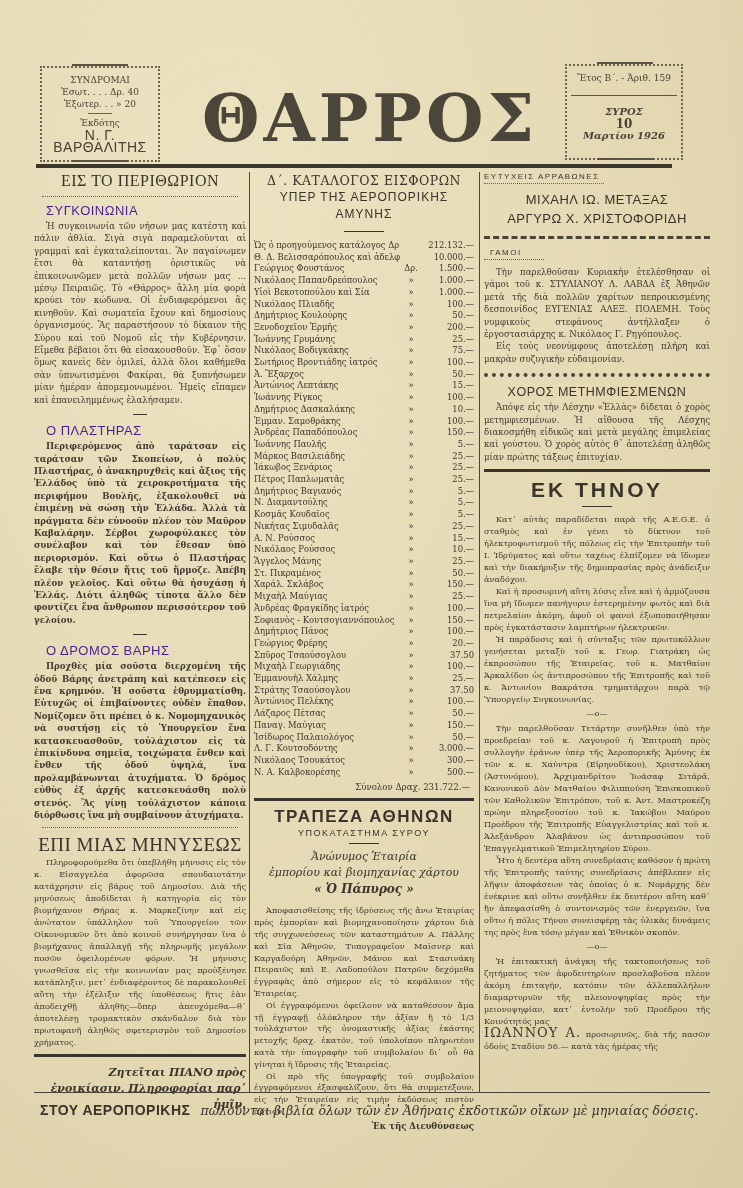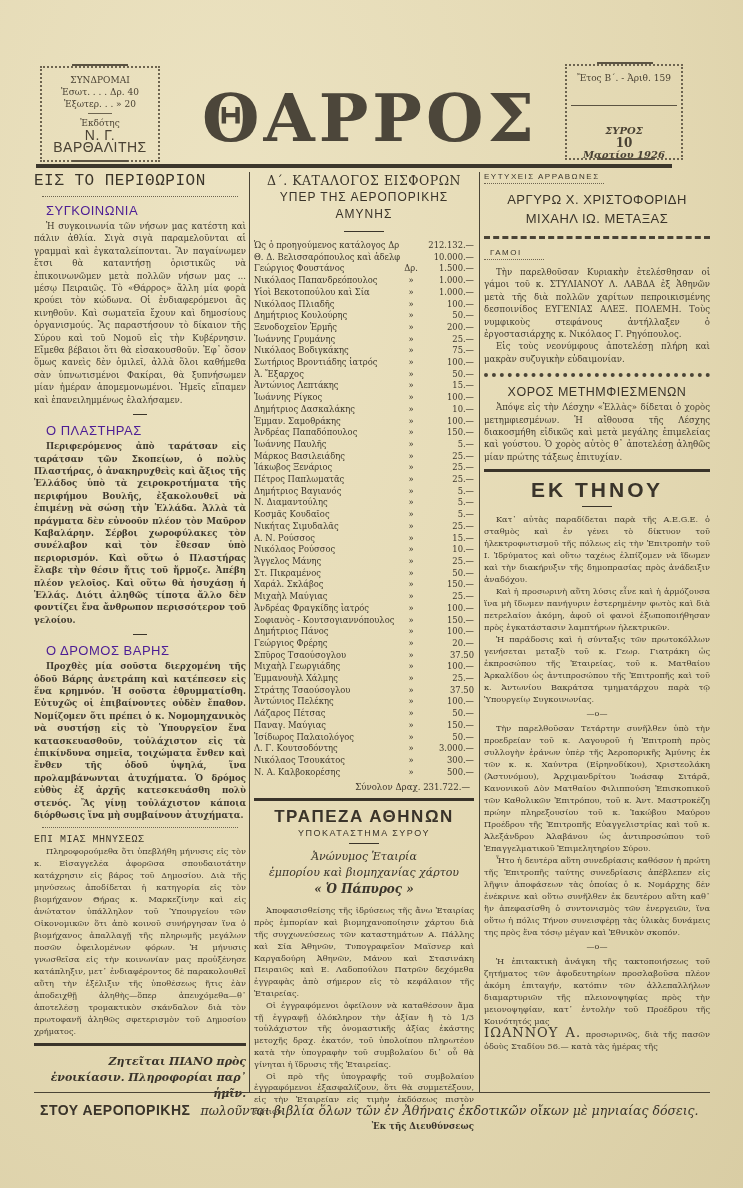--- a/index.html
+++ b/index.html
@@ -16,38 +16,38 @@
   
   .masthead { position: absolute; left: 30px; top: 40px; width: 660px; height: 118px; }
   .ear { position: absolute; top: 26px; width: 120px; height: 96px; border: 2px dotted #6d6450; padding: 6px 4px; text-align: center; font-size: 9px; line-height: 12px; color: #4a4234; }
   .ear.left { left: 10px; }
   .ear.right { left: 535px; top: 24px; width: 118px; }
   .ear .orn { position: absolute; left: 30px; width: 56px; height: 4px; border-top: 2px solid #5b5342; }
   .ear .orn.top { top: -4px; }
   .ear .orn.bot { bottom: -4px; }
   .ear .sep { margin: 3px auto; width: 24px; border-top: 1px solid #6d6450; }
   .ear .publisher { font-family: "Liberation Sans", sans-serif; font-size: 14px; letter-spacing: 0.5px; }
-  .ear.right .issue { font-size: 9px; border-bottom: 1px solid #5b5342; padding-bottom: 21px; margin-bottom: 19px; }
+  .ear.right .issue { font-size: 9px; border-bottom: 1px solid #5b5342; padding-bottom: 11px; margin-bottom: 10px; }
   .ear.right .place { font-style: italic; font-weight: bold; font-size: 10px; }
   .ear.right .day { font-weight: bold; font-size: 12px; }
   .ear.right .date { font-style: italic; font-weight: bold; font-size: 10px; }
   .title { position: absolute; left: 150px; top: 40px; width: 380px; text-align: center; font-family: "DejaVu Serif", serif; font-size: 66px; font-weight: bold; letter-spacing: 4px; color: #4c463a; line-height: 76px; }
 
   .rule-top { position: absolute; left: 36px; top: 164px; width: 636px; height: 4px; background: #3c372c; }
 
   
   .col { position: absolute; top: 172px; }
   .col.c1 { left: 34px; width: 212px; }
   .col.c2 { left: 254px; width: 220px; }
   .col.c3 { left: 484px; width: 226px; }
   .vline { position: absolute; top: 172px; width: 1px; background: #4a4436; }
   .vline.v1 { left: 249px; height: 920px; }
   .vline.v2 { left: 479px; height: 920px; }
 
-  .col-head { font-family: Liberation Mono, monospace; font-size: 16px; text-align: left; color: #3a342a; letter-spacing: 0.5px; }
+  .col-head { font-family: Liberation Serif, serif; font-size: 16px; text-align: center; color: #3a342a; letter-spacing: 0.5px; }
   .wavy { height: 4px; margin: 3px 8px 6px; border-bottom: 1px dotted #6d6450; }
   h3.sub { font-family: "Liberation Sans", sans-serif; font-weight: normal; font-size: 13px; letter-spacing: 0.5px; margin: 4px 0 2px 12px; color: #4c1d95; }
   p.body { font-size: 8.6px; line-height: 12.4px; text-align: justify; text-indent: 12px; color: #3f392e; }
   p.body.bold { font-weight: bold; }
   .dash { width: 14px; border-top: 1px solid #3a342a; margin: 8px auto; }
   .dbl-rule { height: 3px; border-top: 2px solid #3a342a; border-bottom: 1px solid #3a342a; margin: 6px 0; }
 
   
   .list-title { font-family: "DejaVu Serif", serif; font-size: 12.5px; text-align: center; letter-spacing: 0.5px; line-height: 17px; }
   .list-title.b { font-family: "Liberation Sans", sans-serif; font-size: 12px; letter-spacing: 1px; }
@@ -121,21 +121,21 @@
     <div class="dash"></div>
 
     <h3 class="sub">Ο ΠΛΑΣΤΗΡΑΣ</h3>
     <p class="body bold">Περιφερόμενος ἀπὸ ταράτσαν εἰς ταράτσαν τῶν Σκοπείων, ὁ πολὺς Πλαστήρας, ὁ ἀνακηρυχθεὶς καὶ ἄξιος τῆς Ἑλλάδος ὑπὸ τὰ χειροκροτήματα τῆς περιφήμου Βουλῆς, ἐξακολουθεῖ νὰ ἐπιμένῃ νὰ σώσῃ τὴν Ἑλλάδα. Ἀλλὰ τὰ πράγματα δὲν εὐνοοῦν πλέον τὸν Μαῦρον Καβαλάρην. Σέρβοι χωροφύλακες τὸν συνέλαβον καὶ τὸν ἔθεσαν ὑπὸ περιορισμόν. Καὶ οὕτω ὁ Πλαστήρας ἔλαβε τὴν θέσιν ἥτις τοῦ ἥρμοζε. Ἀπέβη πλέον γελοῖος. Καὶ οὕτω θὰ ἡσυχάσῃ ἡ Ἑλλάς. Διότι ἀληθῶς τίποτα ἄλλο δὲν φοντίζει ἕνα ἄνθρωπον περισσότερον τοῦ γελοίου.</p>
     <div class="dash"></div>
 
     <h3 class="sub">Ο ΔΡΟΜΟΣ ΒΑΡΗΣ</h3>
     <p class="body bold">Προχθὲς μία σοῦστα διερχομένη τῆς ὁδοῦ Βάρης ἀνετράπη καὶ κατέπεσεν εἰς ἕνα κρημνόν. Ἡ σοῦστα ἐθρυμματίσθη. Εὐτυχῶς οἱ ἐπιβαίνοντες οὐδὲν ἔπαθον. Νομίζομεν ὅτι πρέπει ὁ κ. Νομομηχανικὸς νὰ συστήσῃ εἰς τὸ Ὑπουργεῖον ἕνα κατασκευασθοῦν, τοὐλάχιστον εἰς τὰ ἐπικίνδυνα σημεῖα, τοιχώματα ἔνθεν καὶ ἔνθεν τῆς ὁδοῦ ὑψηλά, ἵνα προλαμβάνωνται ἀτυχήματα. Ὁ δρόμος εὐθὺς ἐξ ἀρχῆς κατεσκευάσθη πολὺ στενός. Ἂς γίνῃ τοὐλάχιστον κάποια διόρθωσις ἵνα μὴ συμβαίνουν ἀτυχήματα.</p>
     <div class="wavy"></div>
 
-    <div class="col-head" style="font-size:10px">ΕΠΙ ΜΙΑΣ ΜΗΝΥΣΕΩΣ</div>
+    <div class="col-head" style="font-size:19px">ΕΠΙ ΜΙΑΣ ΜΗΝΥΣΕΩΣ</div>
     <p class="body" style="font-size:8.2px;line-height:12px">Πληροφορούμεθα ὅτι ὑπεβλήθη μήνυσις εἰς τὸν κ. Εἰσαγγελέα ἀφορῶσα σπουδαιοτάτην κατάχρησιν εἰς βάρος τοῦ Δημοσίου. Διὰ τῆς μηνύσεως ἀποδίδεται ἡ κατηγορία εἰς τὸν βιομήχανον Θήρας κ. Μαρκεζίνην καὶ εἰς ἀνώτατον ὑπάλληλον τοῦ Ὑπουργείου τῶν Οἰκονομικῶν ὅτι ἀπὸ κοινοῦ συνήργησαν ἵνα ὁ βιομήχανος ἀπαλλαγῇ τῆς πληρωμῆς μεγάλων ποσῶν ὀφειλομένων φόρων. Ἡ μήνυσις γνωσθεῖσα εἰς τὴν κοινωνίαν μας προὐξένησε κατάπληξιν, μετ᾽ ἐνδιαφέροντος δὲ παρακολουθεῖ αὕτη τὴν ἐξέλιξιν τῆς ὑποθέσεως ἥτις ἐὰν ἀποδειχθῇ ἀληθὴς—ὅπερ ἀπευχόμεθα—θ᾽ ἀποτελέσῃ τρομακτικὸν σκάνδαλον διὰ τὸν πρωτοφανῆ ἀληθῶς σφετερισμὸν τοῦ Δημοσίου χρήματος.</p>
     <div class="dbl-rule"></div>
     <div class="wanted">Ζητεῖται ΠΙΑΝΟ πρὸς ἐνοικίασιν. Πληροφορίαι παρ᾽ ἡμῖν.</div>
   </div>
 
   <div class="col c2">
     <div class="list-title">Δ΄. ΚΑΤΑΛΟΓΟΣ ΕΙΣΦΟΡΩΝ</div>
     <div class="list-title b">ΥΠΕΡ ΤΗΣ ΑΕΡΟΠΟΡΙΚΗΣ ΑΜΥΝΗΣ</div>
     <div class="dash" style="width:40px"></div>
     <div class="contrib" id="contrib-list">
@@ -380,22 +380,22 @@
     <div class="italic-c">ἐμπορίου καὶ βιομηχανίας χάρτου</div>
     <div class="italic-c bold">« Ὁ Πάπυρος »</div>
     <p class="body" style="margin-top:8px;font-size:8.2px;line-height:11.8px">Ἀποφασισθείσης τῆς ἱδρύσεως τῆς ἄνω Ἑταιρίας πρὸς ἐμπορίαν καὶ βιομηχανοποίησιν χάρτου διὰ τῆς συγχωνεύσεως τῶν καταστημάτων Α. Πάλλης καὶ Σία Ἀθηνῶν, Τυπογραφεῖον Μαϊσνερ καὶ Καργαδούρη Ἀθηνῶν, Μάνου καὶ Στασινάκη Πειραιῶς καὶ Ε. Λαδοπούλου Πατρῶν δεχόμεθα ἐγγραφὰς ἀπὸ σήμερον εἰς τὸ κεφάλαιον τῆς Ἑταιρείας.</p>
     <p class="body" style="font-size:8.2px;line-height:11.8px">Οἱ ἐγγραφόμενοι ὀφείλουν νὰ καταθέσουν ἅμα τῇ ἐγγραφῇ ὁλόκληρον τὴν ἀξίαν ἢ τὸ 1/3 τοὐλάχιστον τῆς ὀνομαστικῆς ἀξίας ἑκάστης μετοχῆς δραχ. ἑκατόν, τοῦ ὑπολοίπου πληρωτέου κατὰ τὴν ὑπογραφὴν τοῦ συμβολαίου δι᾽ οὗ θὰ γίνηται ἡ ἵδρυσις τῆς Ἑταιρείας.</p>
     <p class="body" style="font-size:8.2px;line-height:11.8px">Οἱ πρὸ τῆς ὑπογραφῆς τοῦ συμβολαίου ἐγγραφόμενοι ἐξασφαλίζουν, ὅτι θὰ συμμετέξουν, εἰς τὴν Ἑταιρείαν εἰς τιμὴν ἐκδόσεως πιστὸν ἄρτιον.</p>
     <div class="sign">Ἐκ τῆς Διευθύνσεως</div>
   </div>
 
   <div class="col c3">
     <div class="kicker">ΕΥΤΥΧΕΙΣ ΑΡΡΑΒΩΝΕΣ</div>
+    <div class="names">ΜΙΧΑΗΛ ΙΩ. ΜΕΤΑΞΑΣ</div>
     <div class="names">ΑΡΓΥΡΩ Χ. ΧΡΙΣΤΟΦΟΡΙΔΗ</div>
-    <div class="names">ΜΙΧΑΗΛ ΙΩ. ΜΕΤΑΞΑΣ</div>
     <div class="chain"></div>
     <div class="kicker" style="width:60px;padding-left:6px">ΓΑΜΟΙ</div>
     <p class="body">Τὴν παρελθοῦσαν Κυριακὴν ἐτελέσθησαν οἱ γάμοι τοῦ κ. ΣΤΥΛΙΑΝΟΥ Λ. ΛΑΒΔΑ ἐξ Ἀθηνῶν μετὰ τῆς διὰ πολλῶν χαρίτων πεπροικισμένης δεσποινίδος ΕΥΓΕΝΙΑΣ ΑΛΕΞ. ΠΟΛΕΜΗ. Τοὺς νυμφικοὺς στεφάνους ἀντήλλαξεν ὁ ἐργοστασιάρχης κ. Νικόλαος Γ. Ρηγόπουλος.</p>
     <p class="body">Εἰς τοὺς νεονύμφους ἀποτελέσῃ πλήρη καὶ μακρὰν συζυγικὴν εὐδαιμονίαν.</p>
     <div class="chain round"></div>
     <div class="mid-head">ΧΟΡΟΣ ΜΕΤΗΜΦΙΕΣΜΕΝΩΝ</div>
     <p class="body">Ἀπόψε εἰς τὴν Λέσχην «Ἑλλὰς» δίδεται ὁ χορὸς μετημφιεσμένων. Ἡ αἴθουσα τῆς Λέσχης διακοσμήθη εἰδικῶς καὶ μετὰ μεγάλης ἐπιμελείας καὶ γούστου. Ὁ χορὸς αὐτὸς θ᾽ ἀποτελέσῃ ἀληθῶς μίαν πρώτης τάξεως ἐπιτυχίαν.</p>
     <div class="dbl-rule"></div>
     <div class="big-head">ΕΚ ΤΗΝΟΥ</div>
     <div class="dash" style="width:30px;margin:4px auto 6px"></div>

